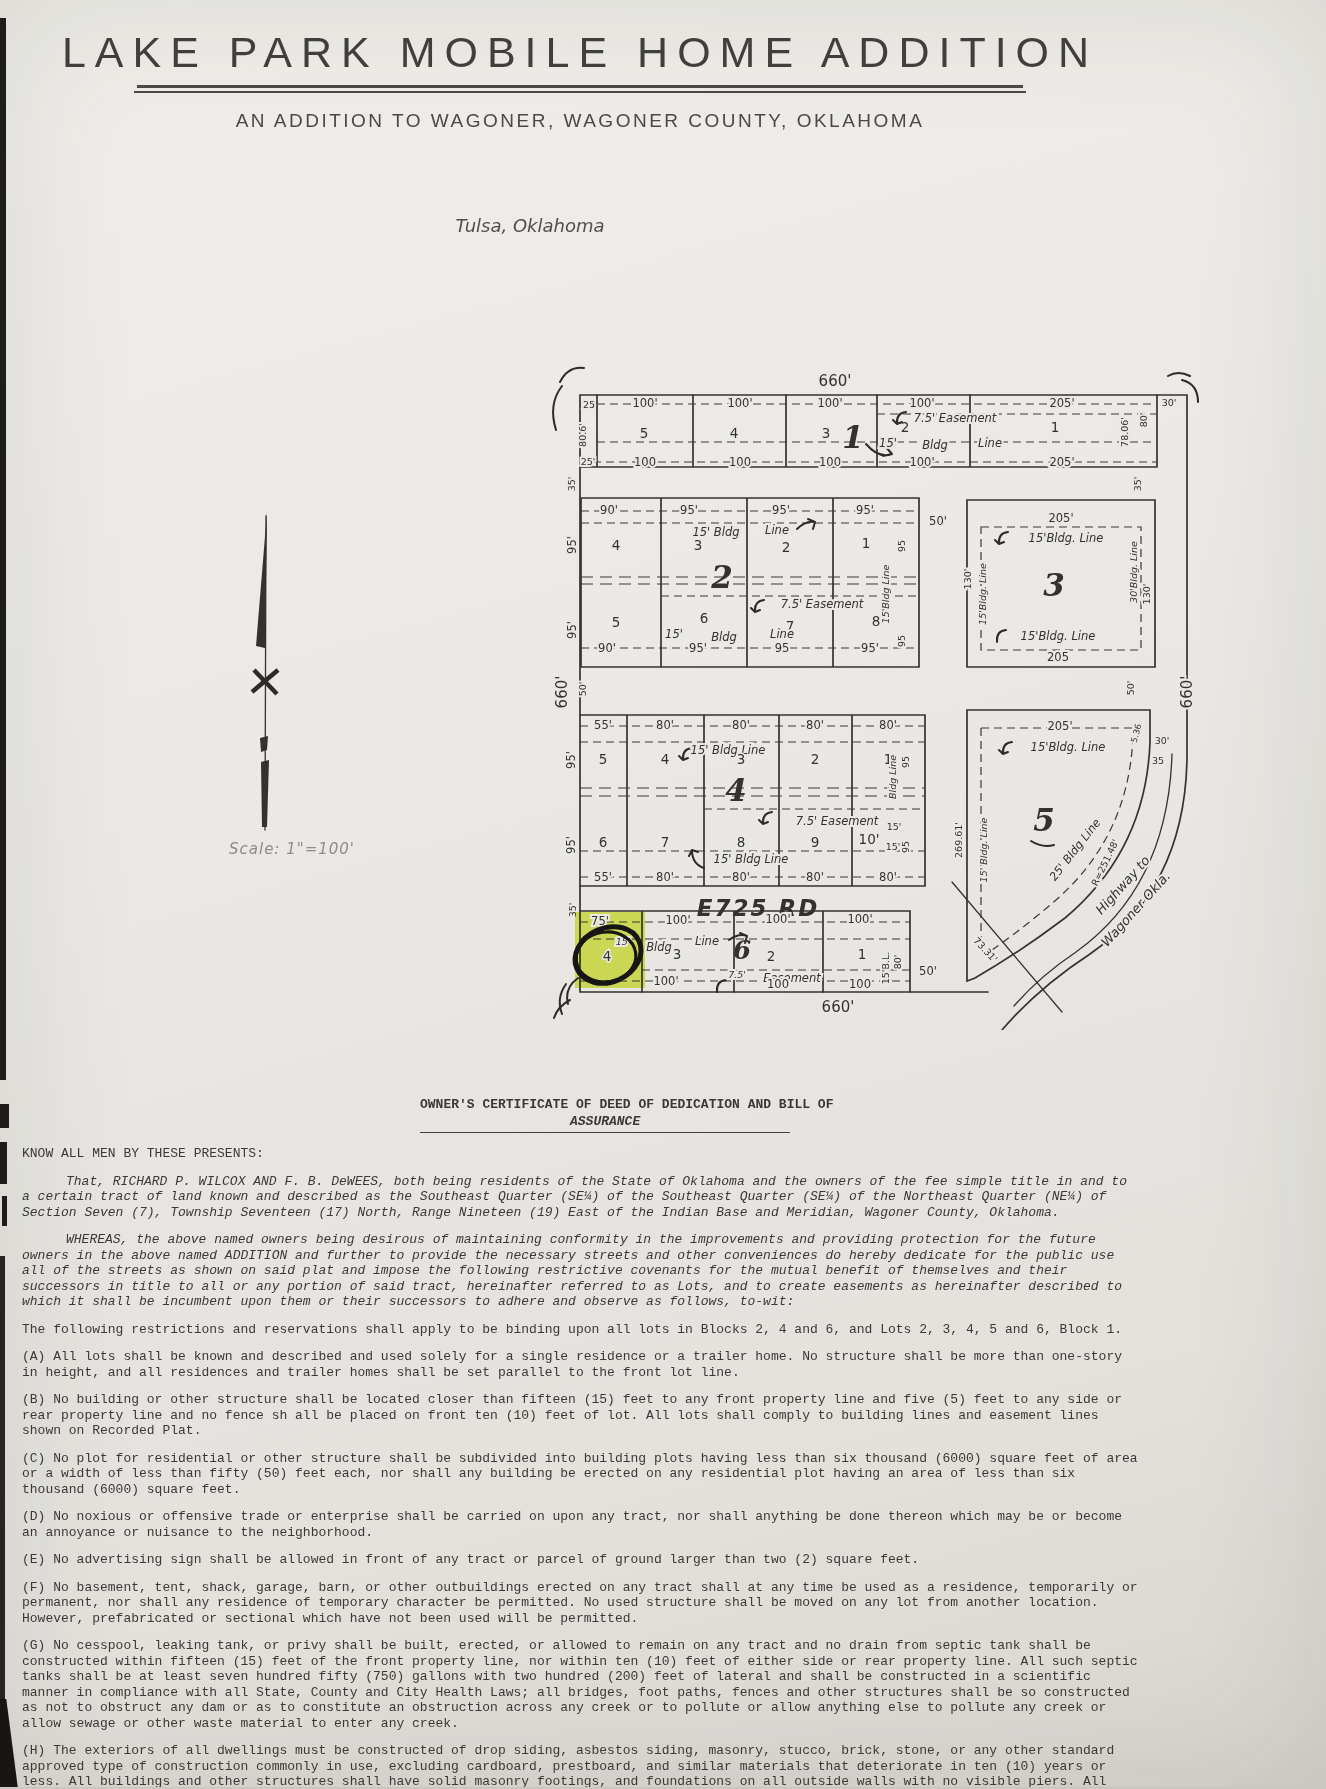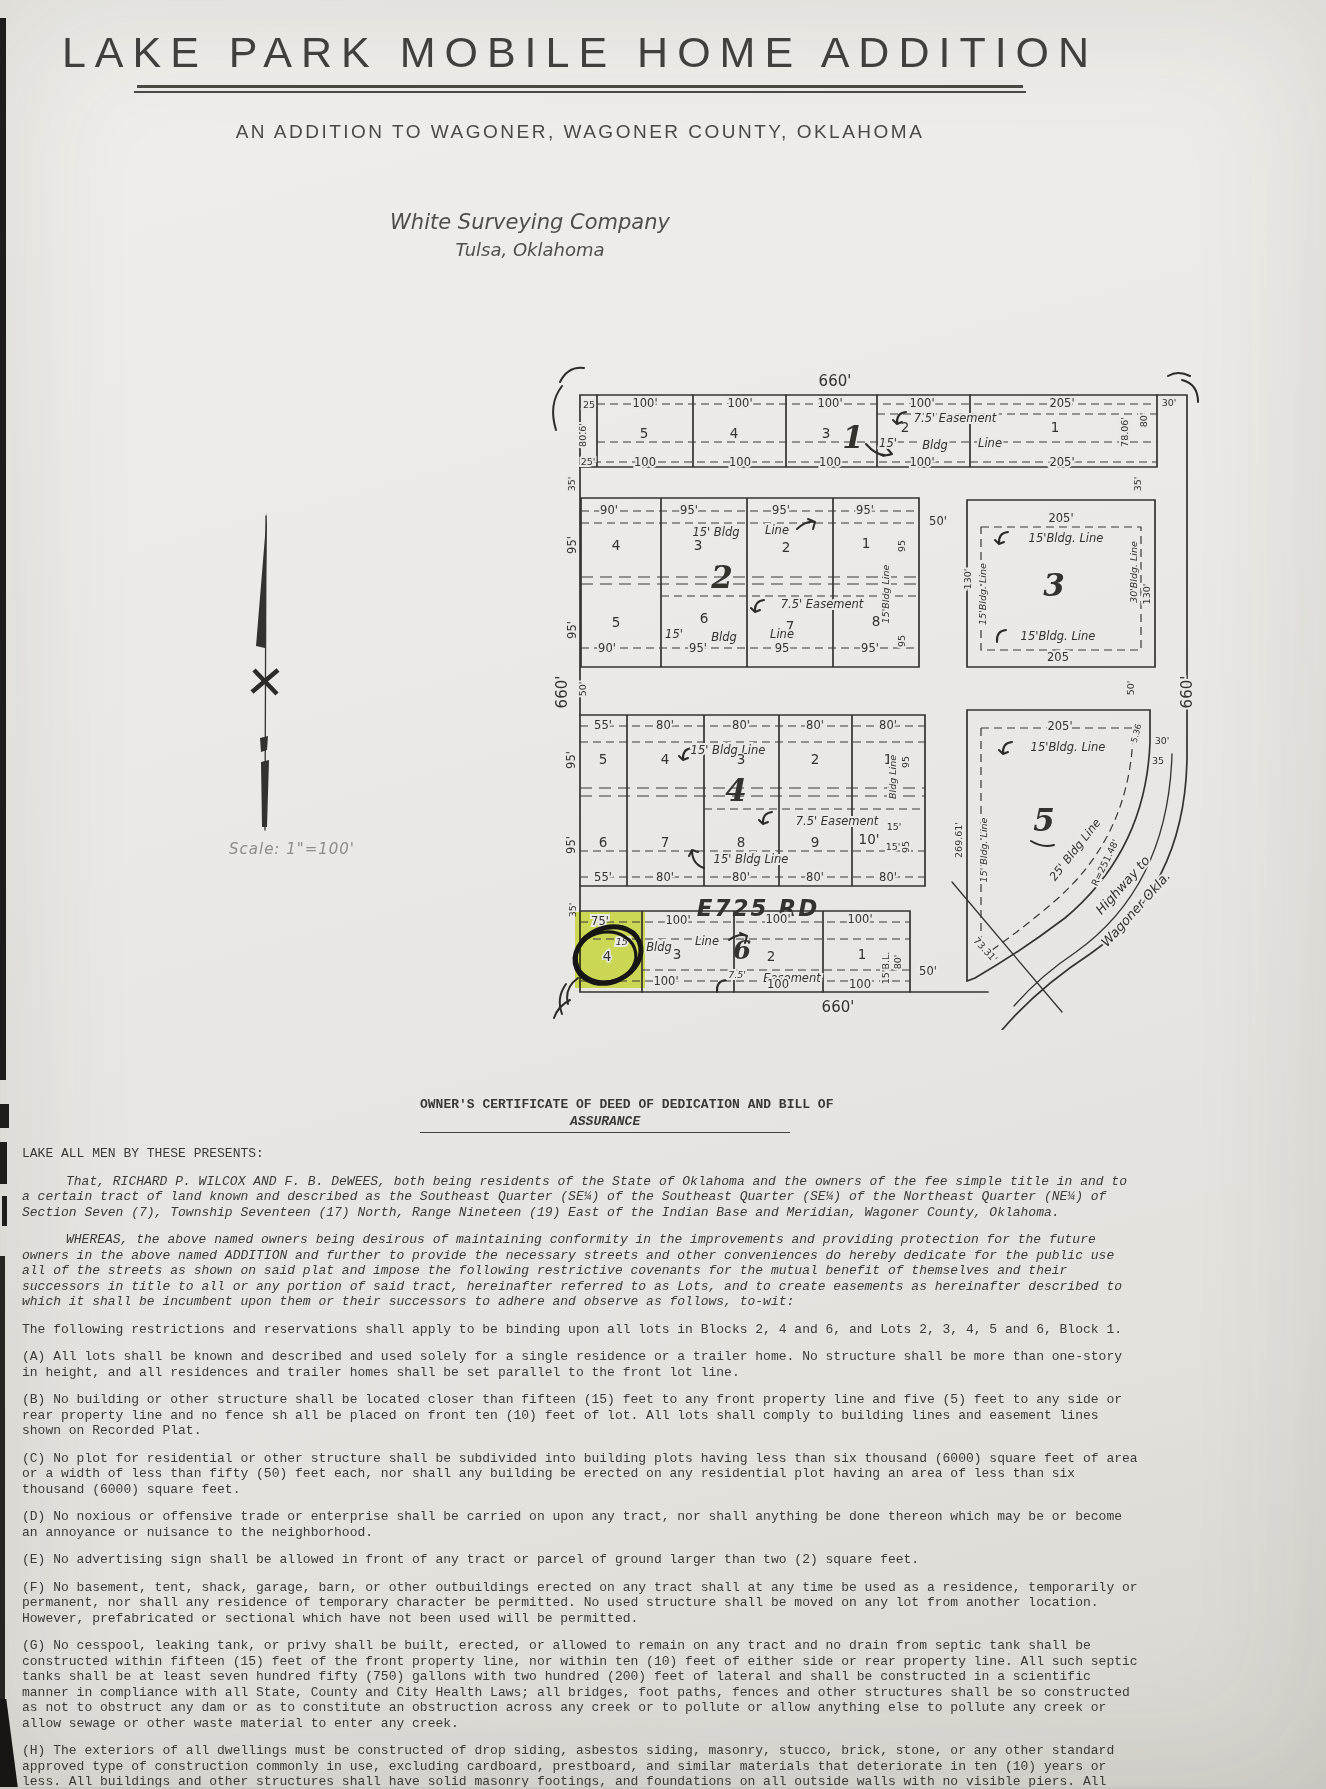--- a/index.html
+++ b/index.html
@@ -7,21 +7,21 @@
     background:linear-gradient(165deg,#efeeea 0%,#eae9e5 40%,#e3e1dc 78%,#d7d5cf 100%);
     box-shadow:inset 0 0 140px rgba(60,55,45,.12);
     font-family:"Liberation Sans",sans-serif;color:#3c3a36;}
   .abs{position:absolute;}
   
   .hdr{left:40px;top:28px;width:1080px;text-align:center;}
   .title{font-size:43px;letter-spacing:9px;color:#413f3b;font-weight:400;white-space:nowrap;}
   .rule{height:2.5px;background:#4a4843;margin:5px auto 0;}
   .r1{width:886px;margin-top:8px;}
   .r2{width:892px;margin-top:3px;}
-  .subtitle{font-size:19px;letter-spacing:2.5px;color:#4b4945;margin-top:28px;}
+  .subtitle{font-size:19px;letter-spacing:2.5px;color:#4b4945;margin-top:17px;}
   .surv{left:230px;top:210px;width:600px;text-align:center;font-style:italic;
     font-family:"DejaVu Sans",sans-serif;color:#504e4a;}
   .surv .l1{font-size:21px;}
   .surv .l2{font-size:18px;margin-top:5px;}
   .surv .l3{font-size:16px;margin-top:4px;}
   
   svg.plat{left:0;top:330px;}
   svg .s{stroke:#35332e;stroke-width:1.7;fill:none;stroke-linecap:round;}
   svg .thin{stroke-width:1.3;}
   svg .d{stroke:#3b3934;stroke-width:1.2;fill:none;stroke-dasharray:8 5;}
@@ -68,21 +68,20 @@
   <div class="abs edge e5"></div>
   <div class="abs blob"></div>
 
   <div class="abs hdr">
     <div class="title">LAKE PARK MOBILE HOME ADDITION</div>
     <div class="rule r1"></div>
     <div class="rule r2"></div>
     <div class="subtitle">AN ADDITION TO WAGONER, WAGONER COUNTY, OKLAHOMA</div>
   </div>
   <div class="abs surv">
-    <div class="l1">White Surveying Company</div>
     <div class="l2">Tulsa, Oklahoma</div>
   </div>
 
   <svg class="abs plat" width="1326" height="700" viewBox="0 0 1326 700">
 
     <g>
       <path class="s thin" d="M265,500 L266,186"></path>
       <polygon points="267,182 256,316 265,318" fill="#34322e"></polygon>
       <path d="M252,362 L278,340 M254,340 L277,364" stroke="#2d2b27" stroke-width="4.5" fill="none"></path>
       <polygon points="260,408 268,406 267,420 261,422" fill="#34322e"></polygon>
@@ -288,21 +287,21 @@
       <text class="ml hwy" x="1139" y="582" text-anchor="middle" transform="rotate(-48 1139 582)">Wagoner Okla.</text>
     </g>
   </svg>
 
   <div class="abs cert">
     <div>OWNER'S CERTIFICATE OF DEED OF DEDICATION AND BILL OF</div>
     <div class="h2">ASSURANCE</div>
   </div>
 
   <div class="abs bodytext">
-    <p>LAKE ALL MEN BY THESE PRESENTS:</p>
+    <p>KNOW ALL MEN BY THESE PRESENTS:</p>
     <p class="ind">That, RICHARD P. WILCOX AND F. B. DeWEES, both being residents of the State of Oklahoma and the owners of the fee simple title in and to a certain tract of land known and described as the Southeast Quarter (SE¼) of the Southeast Quarter (SE¼) of the Northeast Quarter (NE¼) of Section Seven (7), Township Seventeen (17) North, Range Nineteen (19) East of the Indian Base and Meridian, Wagoner County, Oklahoma.</p>
     <p class="ind">WHEREAS, the above named owners being desirous of maintaining conformity in the improvements and providing protection for the future owners in the above named ADDITION and further to provide the necessary streets and other conveniences do hereby dedicate for the public use all of the streets as shown on said plat and impose the following restrictive covenants for the mutual benefit of themselves and their successors in title to all or any portion of said tract, hereinafter referred to as Lots, and to create easements as hereinafter described to which it shall be incumbent upon them or their successors to adhere and observe as follows, to-wit:</p>
     <p>The following restrictions and reservations shall apply to be binding upon all lots in Blocks 2, 4 and 6, and Lots 2, 3, 4, 5 and 6, Block 1.</p>
     <p>(A)  All lots shall be known and described and used solely for a single residence or a trailer home.  No structure shall be more than one-story in height, and all residences and trailer homes shall be set parallel to the front lot line.</p>
     <p>(B)  No building or other structure shall be located closer than fifteen (15) feet to any front property line and five (5) feet to any side or rear property line and no fence sh all be placed on front ten (10) feet of lot.  All lots shall comply to building lines and easement lines shown on Recorded Plat.</p>
     <p>(C)  No plot for residential or other structure shall be subdivided into building plots having less than six thousand (6000) square feet of area or a width of less than fifty (50) feet each, nor shall any building be erected on any residential plot having an area of less than six thousand (6000) square feet.</p>
     <p>(D)  No noxious or offensive trade or enterprise shall be carried on upon any tract, nor shall anything be done thereon which may be or become an annoyance or nuisance to the neighborhood.</p>
     <p>(E)  No advertising sign shall be allowed in front of any tract or parcel of ground larger than two (2) square feet.</p>
     <p>(F)  No basement, tent, shack, garage, barn, or other outbuildings erected on any tract shall at any time be used as a residence, temporarily or permanent, nor shall any residence of temporary character be permitted.  No used structure shall be moved on any lot from another location.  However, prefabricated or sectional which have not been used will be permitted.</p>
     <p>(G)  No cesspool, leaking tank, or privy shall be built, erected, or allowed to remain on any tract and no drain from septic tank shall be constructed within fifteen (15) feet of the front property line, nor within ten (10) feet of either side or rear property line.  All such septic tanks shall be at least seven hundred fifty (750) gallons with two hundred (200) feet of lateral and shall be constructed in a scientific manner in compliance with all State, County and City Health Laws; all bridges, foot paths, fences and other structures shall be so constructed as not to obstruct any dam or as to constitute an obstruction across any creek or to pollute or allow anything else to pollute any creek or allow sewage or other waste material to enter any creek.</p>

